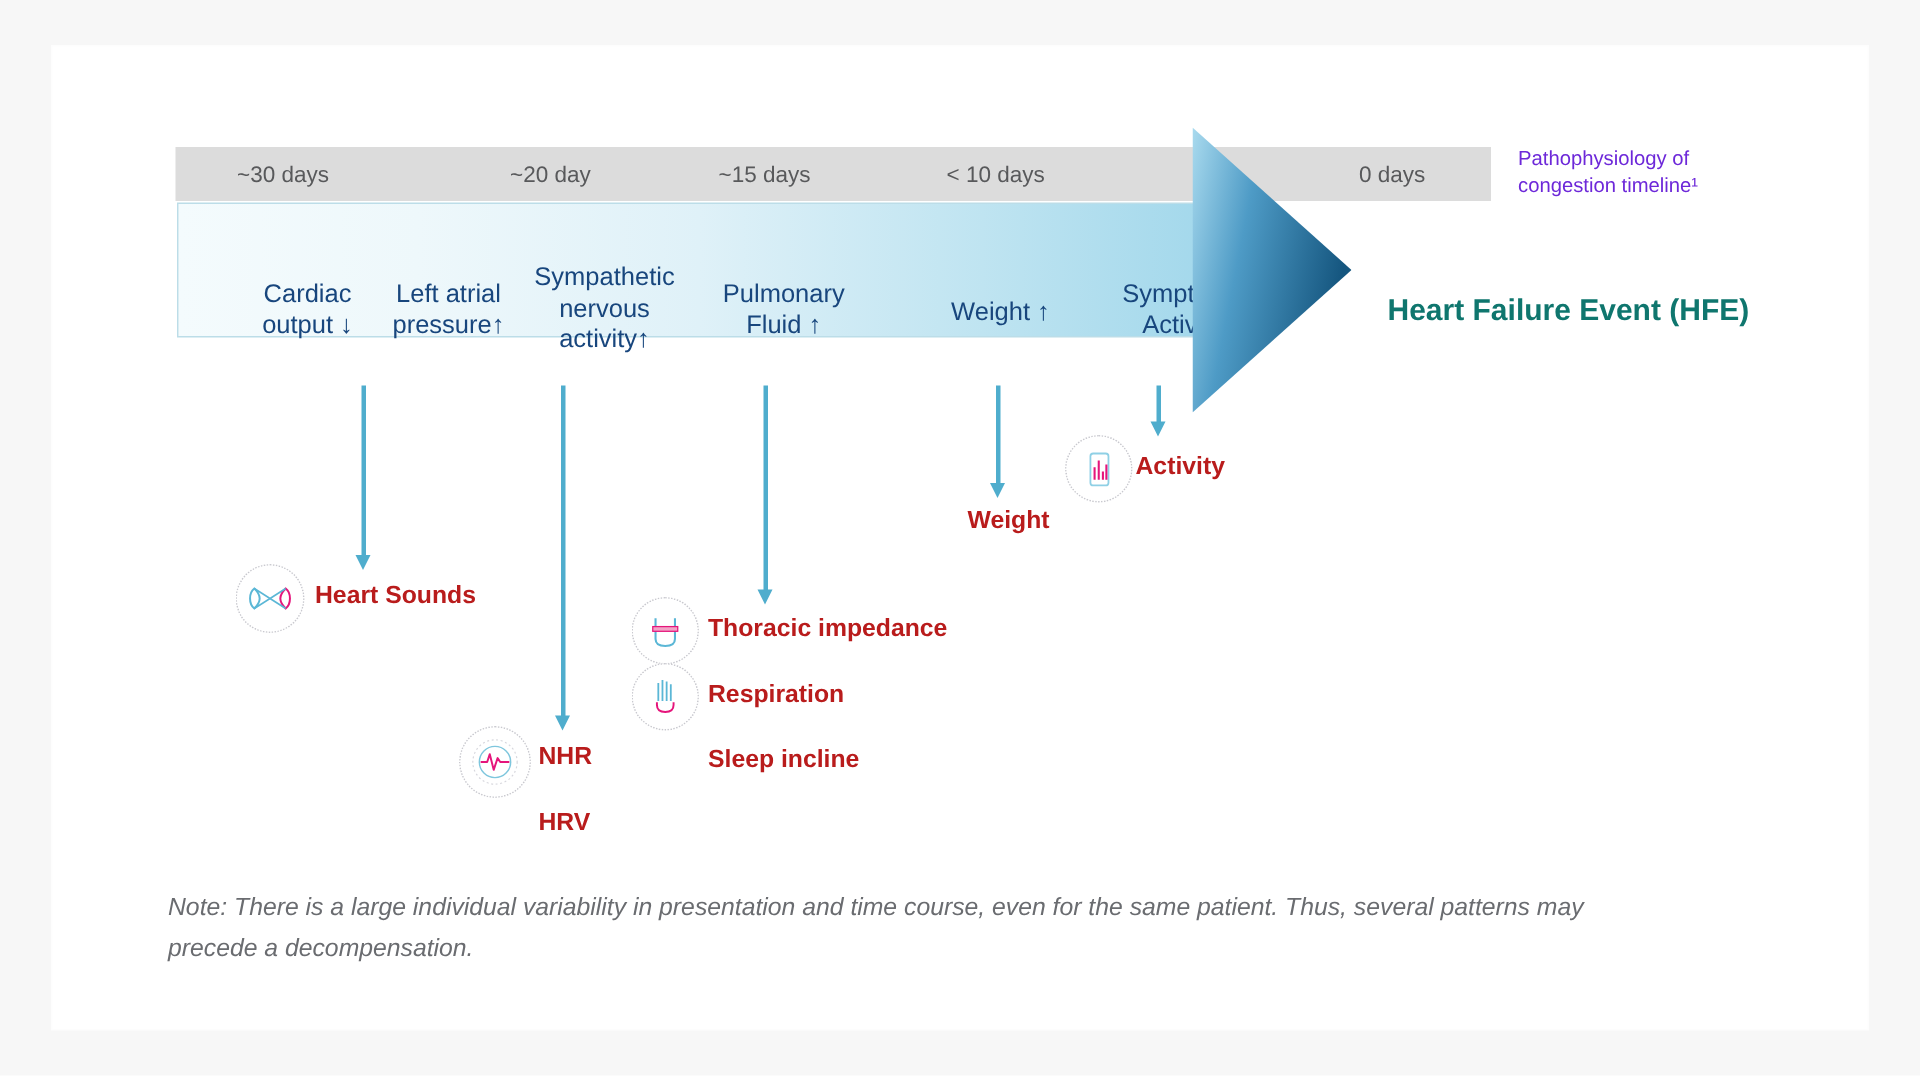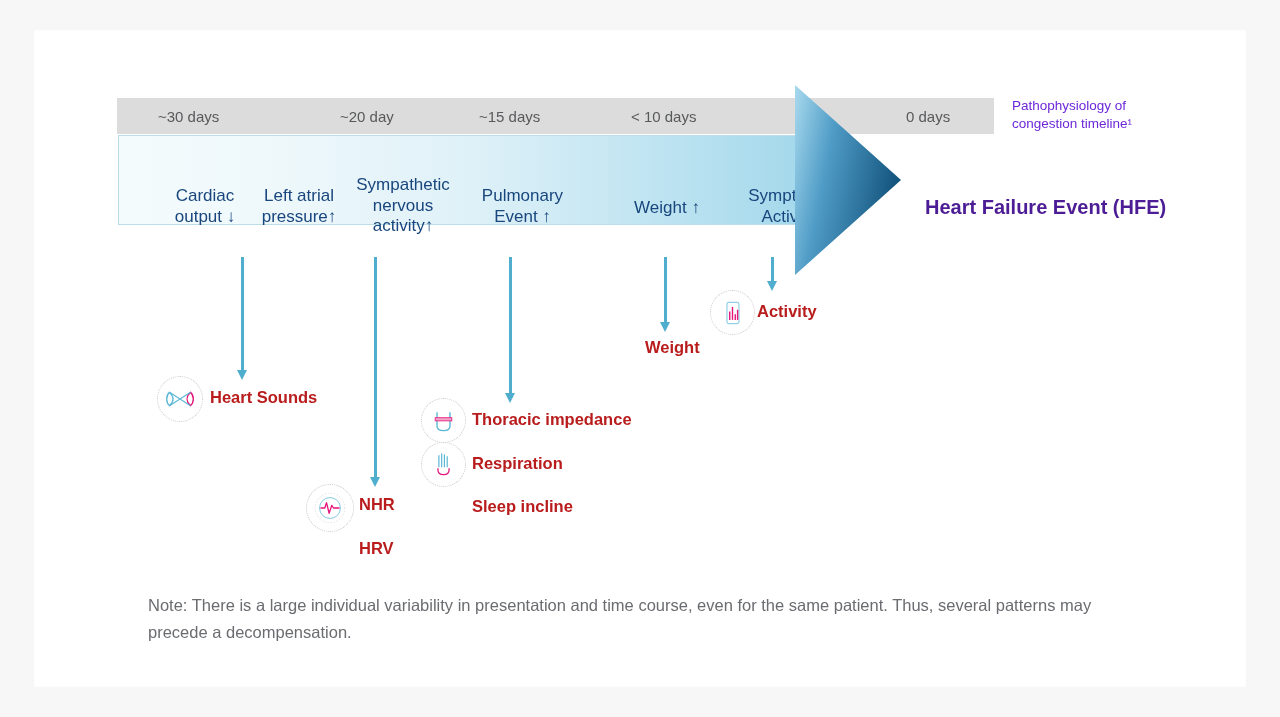--- a/index.html
+++ b/index.html
@@ -46,21 +46,21 @@
   }
 
   
   .arrowhead{
     position:absolute;left:760px;top:54px;
     width:106px;height:190px;
   }
 
   .hfe{
     position:absolute;left:890px;top:165px;
-    font-size:20px;font-weight:bold;color:#4c1d95;
+    font-size:20px;font-weight:bold;color:#0f766e;
     white-space:nowrap;
     text-align:right;
   }
   .source{
     position:absolute;left:977px;top:66px;
     font-size:13.5px;line-height:1.35;color:#6d28d9;
     white-space:nowrap;
   }
 
   
@@ -90,21 +90,21 @@
     border-radius:50%;
     border:1.3px dotted #c9c9cf;
     display:flex;align-items:center;justify-content:center;
     background:#ffffff;
   }
 
   
   .note{
     position:absolute;left:77px;top:561px;width:1000px;
     font-size:16.5px;line-height:1.62;
-    color:#6a6c70;margin-left:36px;
+    font-style:italic;color:#6a6c70;
   }
 </style>
 </head>
 <body>
 
 <div id="card">
   <div id="stage">
 
     <div class="daysbar left"></div>
     <div class="daysbar right"></div>
@@ -126,21 +126,21 @@
           <div>Left atrial</div>
           <div>pressure↑</div>
         </div>
         <div class="phase" style="left: 308px; top: 144px; width: 120px;">
           <div>Sympathetic</div>
           <div>nervous</div>
           <div>activity↑</div>
         </div>
         <div class="phase" style="left: 435px; top: 155px; width: 105px;">
           <div>Pulmonary</div>
-          <div>Event ↑</div>
+          <div>Fluid ↑</div>
         </div>
         <div class="phase" style="left: 592px; top: 167px; width: 80px;">
           <div>Weight ↑</div>
         </div>
         <div class="phase" style="left: 700px; top: 155px; width: 120px;">
           <div>Symptoms ↑</div>
           <div>Activity ↓</div>
         </div>
       </div>
 

